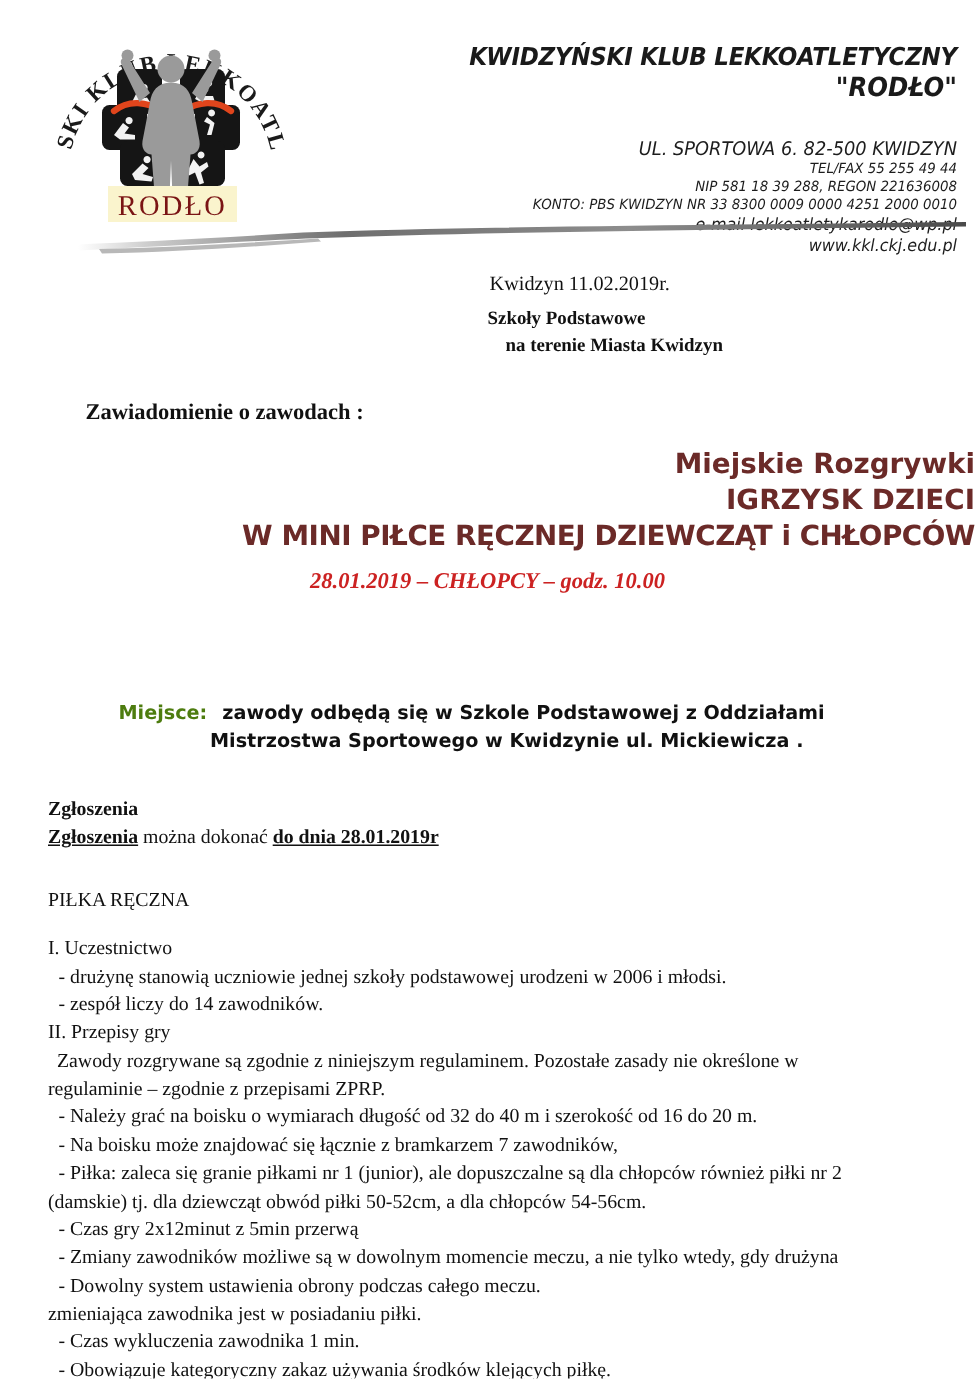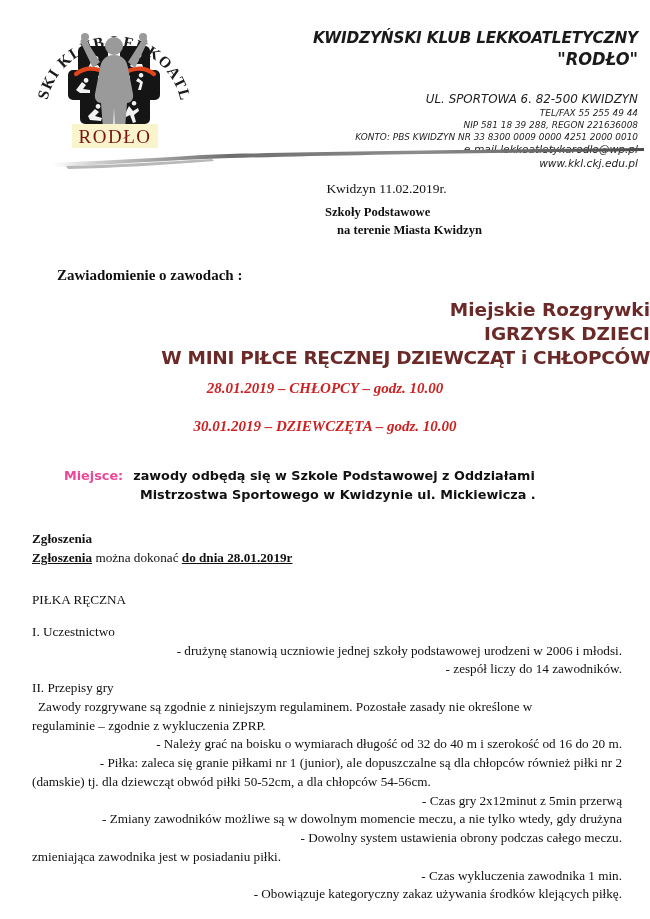--- a/index.html
+++ b/index.html
@@ -223,21 +223,21 @@
     left: 32px;
     top: 623px;
     width: 590px;
     font-family: "Liberation Serif", serif;
     font-size: 13.2px;
     line-height: 1.42;
     color: #111;
   }
   .rules p { margin: 0; }
   .rules .sec { }
-  .rules .item { padding-left: 7px; text-align: right; }
+  .rules .item { padding-left: 7px; }
   .rules .cont { padding-left: 0; }
   .rules .para { padding-left: 6px; }
 </style>
 </head>
 <body>
 
 <div class="letterhead">
 
   <div class="logo-wrap">
     <svg class="logo-svg" viewBox="0 0 160 160">
@@ -327,43 +327,43 @@
 <div class="notice-label">Zawiadomienie o zawodach  :</div>
 
 <div class="main-title" style="color: rgb(107, 42, 40);">
   <div class="t1">Miejskie Rozgrywki</div>
   <div class="t2">IGRZYSK DZIECI</div>
   <div class="t3">W MINI PIŁCE RĘCZNEJ DZIEWCZĄT i CHŁOPCÓW</div>
 </div>
 
 <div class="event-dates" style="color: rgb(204, 34, 34);">
   <div class="ev">28.01.2019 – CHŁOPCY – godz. 10.00</div>
-  <div class="ev">30.01.2019 – DZIEWCZĘTA – godz. 10.00</div>
 </div>
 
 <div class="venue">
-  <span class="vlabel" style="color: #ec4899;">Miejsce:</span><span>zawody odbędą się w  Szkole Podstawowej z Oddziałami</span>
+  <span class="vlabel" style="color: #4d7c0f; margin-left: 15px;">Miejsce:</span><span>zawody odbędą się w  Szkole Podstawowej z Oddziałami</span>
   <span class="vline2">Mistrzostwa Sportowego w  Kwidzynie ul. Mickiewicza  .</span>
 </div>
 
 <div class="registration">
   <div class="r-head">Zgłoszenia</div>
   <div><span class="r-u">Zgłoszenia</span><span> można dokonać </span><span class="r-deadline"> do dnia  28.01.2019r </span></div>
 </div>
 
 <div class="discipline">PIŁKA RĘCZNA</div>
 
 <div class="rules">
     <p class="sec">I. Uczestnictwo</p>
     <p class="item">- drużynę stanowią uczniowie jednej szkoły podstawowej urodzeni w 2006 i młodsi.</p>
     <p class="item">- zespół liczy do 14 zawodników.</p>
     <p class="sec">II. Przepisy gry</p>
     <p class="para">Zawody rozgrywane są zgodnie z niniejszym regulaminem. Pozostałe zasady nie określone w</p>
-    <p class="cont">regulaminie – zgodnie z wykluczenia ZPRP.</p>
+    <p class="cont">regulaminie – zgodnie z przepisami ZPRP.</p>
     <p class="item">- Należy grać na boisku o wymiarach długość od 32 do 40 m i szerokość od 16 do 20 m.</p>
+    <p class="item">- Na boisku może znajdować się łącznie z bramkarzem 7 zawodników,</p>
     <p class="item">- Piłka: zaleca się granie piłkami nr 1 (junior), ale dopuszczalne są dla chłopców również piłki nr 2</p>
     <p class="cont">(damskie) tj. dla dziewcząt obwód piłki 50-52cm, a dla chłopców 54-56cm.</p>
     <p class="item">- Czas gry 2x12minut z 5min przerwą</p>
     <p class="item">- Zmiany zawodników możliwe są w dowolnym momencie meczu, a nie tylko wtedy, gdy drużyna</p>
     <p class="item">- Dowolny system ustawienia obrony podczas całego meczu.</p>
     <p class="cont">zmieniająca  zawodnika jest w posiadaniu piłki.</p>
     <p class="item">- Czas wykluczenia zawodnika 1 min.</p>
     <p class="item">- Obowiązuje kategoryczny zakaz używania środków klejących piłkę.</p>
   </div>
 

